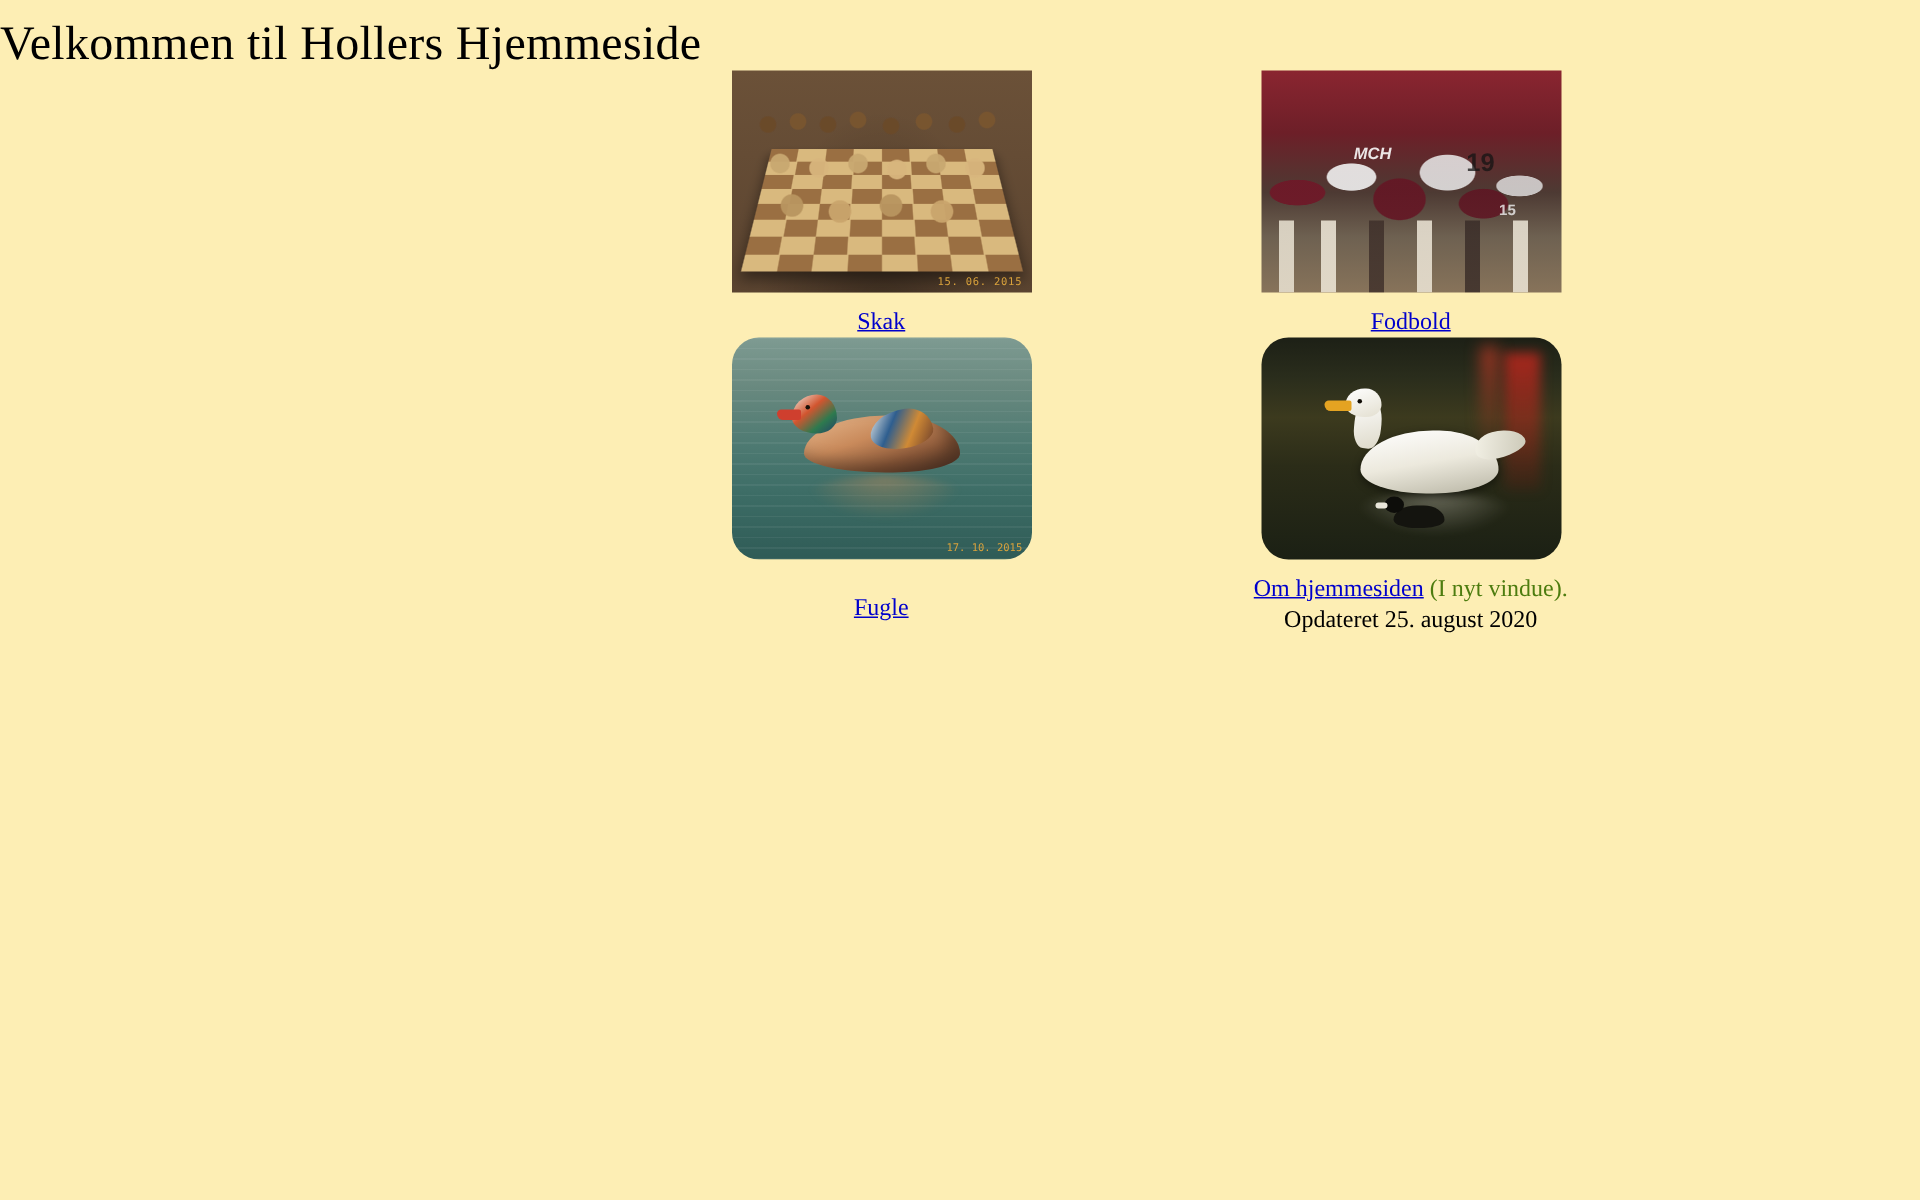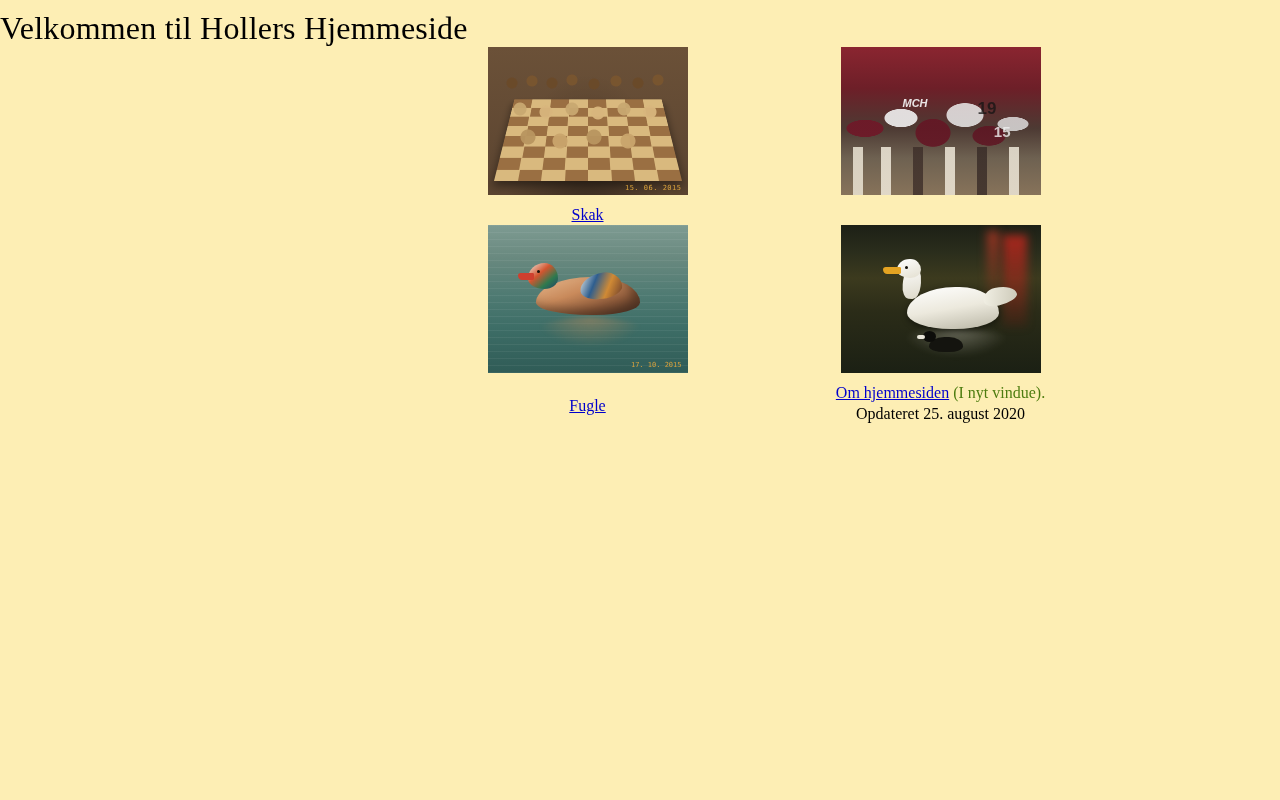--- a/index.html
+++ b/index.html
@@ -45,20 +45,21 @@
     width: 200px;
     height: 148px;
     display: block;
     margin: 0 auto;
     border: 0;
     position: relative;
     overflow: hidden;
   }
   .thumb.tall {
     height: 148px;
+    border-radius: 18px;
   }
   .caption {
     font-size: 16px;
     line-height: 21px;
     padding-top: 9px;
     font-family: "Liberation Serif", serif;
   }
   a.link {
     color: #0000cc;
     text-decoration: underline;
@@ -154,21 +155,21 @@
         rgba(55,42,38,0.8) 68% 73%, rgba(0,0,0,0) 73% 84%,
         rgba(238,231,216,0.85) 84% 89%, rgba(0,0,0,0) 89% 100%);
   }
   .ff-num {
     position: absolute;
     color: rgba(20,20,20,0.75);
     font-family: "Liberation Sans", sans-serif;
     font-weight: bold;
   }
   .ff-num.n19 { right: 44px; top: 52px; font-size: 17px; }
-  .ff-num.n15 { right: 30px; top: 76px; font-size: 15px; color: rgba(240,240,240,0.8); }
+  .ff-num.n15 { right: 30px; top: 88px; font-size: 10px; color: rgba(240,240,240,0.8); }
   .ff-logo {
     position: absolute; left: 62px; top: 50px;
     color: rgba(250,250,250,0.9);
     font-family: "Liberation Sans", sans-serif;
     font-size: 11px; font-weight: bold; font-style: italic;
   }
 
   
   .img-duck1 {
     background:
@@ -321,20 +322,23 @@
       </div>
 
       <div class="cell cell-right">
         <a class="thumb img-football" href="#">
           <span class="ff-players"></span>
           <span class="ff-legs"></span>
           <span class="ff-logo">MCH</span>
           <span class="ff-num n19">19</span>
           <span class="ff-num n15">15</span>
         </a>
+        <div class="caption">
+          <a class="link" href="#">Fodbold</a>
+        </div>
       </div>
 
     </div>
 
     <div class="row row2">
 
       <div class="cell cell-left">
         <a class="thumb tall img-duck1" href="#">
           <span class="water-lines"></span>
           <span class="duck1-refl"></span>

